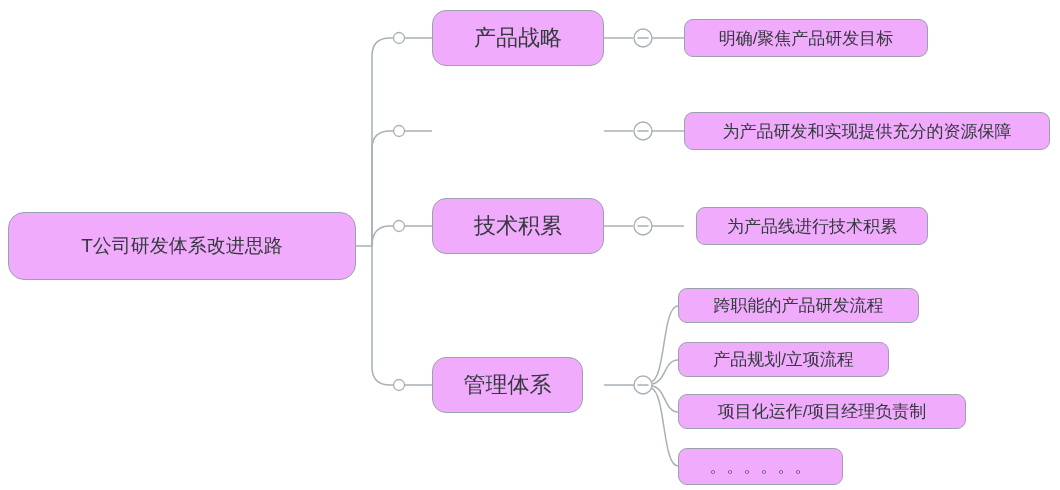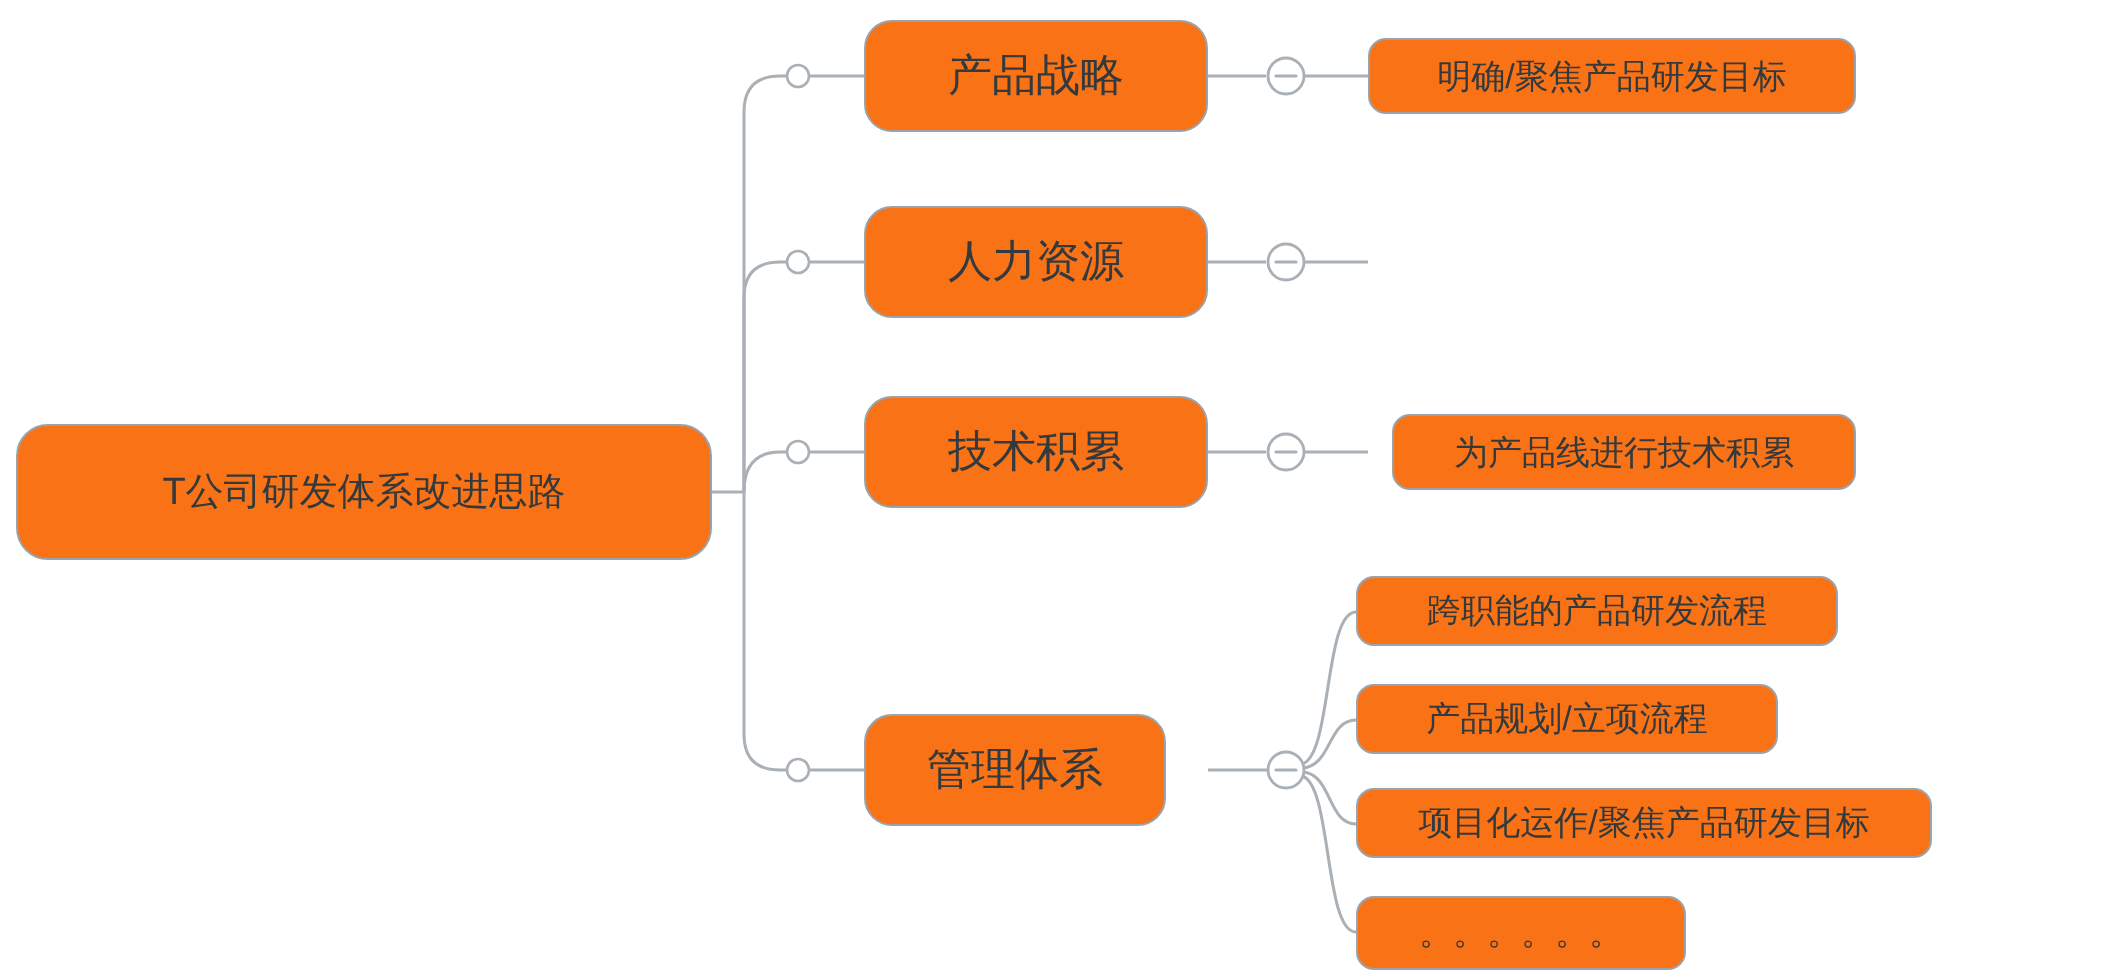--- a/index.html
+++ b/index.html
@@ -18,21 +18,21 @@
   }
   #connectors{position:absolute;left:0;top:0;width:1060px;height:490px;}
   .cline{stroke:var(--line);fill:none;stroke-width:1.5px;}
   .cdot{fill:#fff;stroke:var(--line);stroke-width:1.3px;}
   .cminus-circle{fill:#fff;stroke:var(--line);stroke-width:1.4px;}
   .cminus-line{stroke:var(--line);stroke-width:1.6px;stroke-linecap:round;}
   .node{
     position:absolute;
     display:flex;align-items:center;justify-content:center;
     box-sizing:border-box;
-    background:#f97316;
+    background:#f0abfc;
     border:1.5px solid var(--border);
     color:var(--text);
     white-space:nowrap;
     cursor:default;
   }
   .root{border-radius:16px;font-size:19px;}
   .branch{border-radius:14px;font-size:22px;}
   .leaf{border-radius:9px;font-size:17px;border-width:1.3px;}
 </style>
 </head>
@@ -81,25 +81,25 @@
     </g>
     <g>
       <circle class="cminus-circle" cx="643" cy="385" r="9"></circle>
       <line class="cminus-line" x1="638" y1="385" x2="648" y2="385"></line>
     </g>
   </svg>
 
   <div class="node root" style="left:8px;top:212px;width:348px;height:68px;">T公司研发体系改进思路</div>
 
   <div class="node branch" style="left:432px;top:10px;width:172px;height:56px;">产品战略</div>
-  <div class="node branch" style="left:432px;top:103px;width:172px;height:56px;">人力资源</div>
   <div class="node branch" style="left:432px;top:198px;width:172px;height:56px;">技术积累</div>
   <div class="node branch" style="left:432px;top:357px;width:151px;height:56px;">管理体系</div>
 
   <div class="node leaf" style="left:684px;top:19px;width:244px;height:38px;">明确/聚焦产品研发目标</div>
+  <div class="node leaf" style="left:684px;top:112px;width:366px;height:38px;">为产品研发和实现提供充分的资源保障</div>
   <div class="node leaf" style="left:684px;top:207px;width:232px;height:38px;margin-left:12px;">为产品线进行技术积累</div>
 
   <div class="node leaf" style="left:678px;top:288px;width:241px;height:35px;">跨职能的产品研发流程</div>
   <div class="node leaf" style="left:678px;top:342px;width:211px;height:35px;">产品规划/立项流程</div>
-  <div class="node leaf" style="left:678px;top:394px;width:288px;height:35px;">项目化运作/聚焦产品研发目标</div>
+  <div class="node leaf" style="left:678px;top:394px;width:288px;height:35px;">项目化运作/项目经理负责制</div>
   <div class="node leaf" style="left:678px;top:448px;width:165px;height:37px;">。。。。。。</div>
 
 </div>
 
 </body></html>

